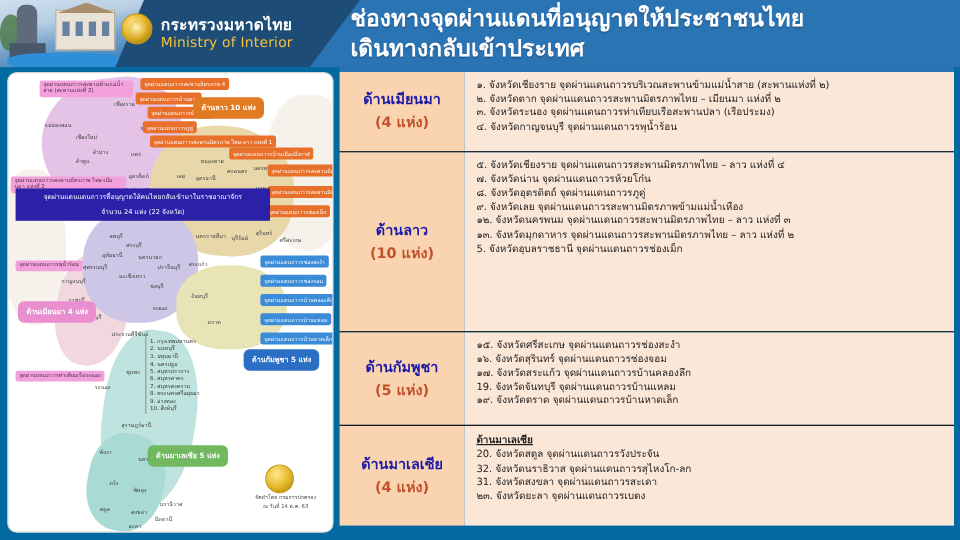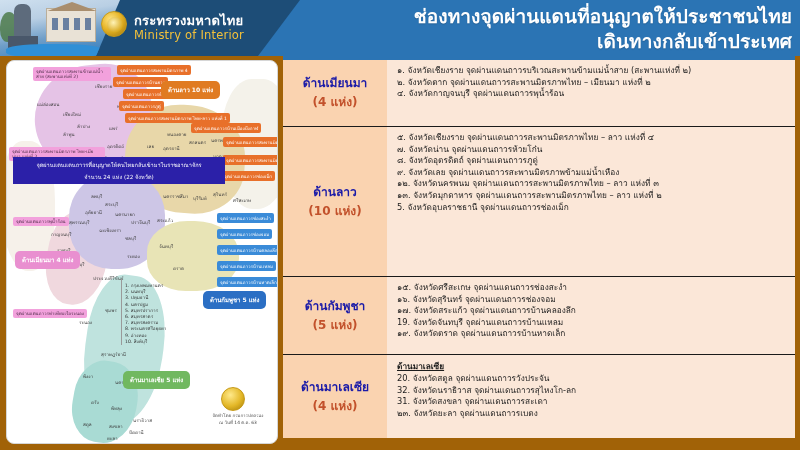--- a/index.html
+++ b/index.html
@@ -1,21 +1,21 @@
 <!DOCTYPE html>
 <html><head>
 <meta charset="utf-8">
 <style>
   * { box-sizing: border-box; margin:0; padding:0; }
   html,body { width:800px; height:450px; overflow:hidden; }
   body {
     font-family: "DejaVu Sans", "Liberation Sans", sans-serif;
     background:#ffffff;
   }
-  .page { position:relative; width:800px; height:450px; background:#a16207; }
+  .page { position:relative; width:800px; height:450px; background:#0369a1; }
 
   
   .header { position:absolute; left:0; top:0; width:800px; height:56px; overflow:hidden; background:#2b74b4; }
   .hdr-dark {
     position:absolute; left:0; top:0; width:300px; height:56px;
     background:#1d4d77;
     clip-path: polygon(0 0, 300px 0, 258px 56px, 0 56px);
   }
   .hdr-photo {
     position:absolute; left:0; top:0; width:120px; height:56px; overflow:hidden;
@@ -35,21 +35,21 @@
   .hdr-photo .tree { position:absolute; left:0px; top:12px; width:18px; height:30px; background:#4c7a4a; border-radius:50% 50% 40% 40%; opacity:.85; }
 
   .seal { position:absolute; left:101px; top:11px; width:26px; height:26px; border-radius:50%;
           background:radial-gradient(circle at 36% 32%, #ffe583 0%, #e7b427 46%, #9c7407 100%);
           border:1.6px solid #c79a18; }
   .seal:after { content:""; position:absolute; left:5px; top:5px; width:16px; height:16px; border-radius:50%;
           background:radial-gradient(circle at 40% 35%, #fff3b6, #d8a81c 70%, #8e6a06); }
   .min-th { position:absolute; left:134px; top:10px; font-size:13px; font-weight:bold; color:#ffffff; letter-spacing:.2px; }
   .min-en { position:absolute; left:134px; top:28px; font-size:11.5px; color:#f3c13a; letter-spacing:.2px; }
 
-  .hdr-title { position:absolute; right:8px; top:4px; width:500px; text-align:right; color:#ffffff;
+  .hdr-title { position:absolute; right:8px; top:4px; width:500px; color:#ffffff;
                font-size:19px; font-weight:bold; line-height:25px; letter-spacing:.1px;
                text-shadow:0 1px 1px rgba(0,0,0,.18); }
 
   
   .map { position:absolute; left:6px; top:60px; width:272px; height:384px;
          background:#ffffff; border:1px solid #d6d6d6; border-radius:8px; overflow:hidden; }
   .land { position:absolute; border-radius:42% 48% 40% 46%; }
   .r-north  { left:28px;  top:4px;   width:118px; height:112px; background:#e5c3e6; border-radius:48% 40% 44% 52%; transform:rotate(-6deg); }
   .r-northeast { left:118px; top:44px; width:120px; height:108px; background:#e8d7a9; border-radius:46% 48% 42% 50%; transform:rotate(4deg); }
   .r-central { left:62px;  top:112px; width:96px;  height:96px;  background:#cdc6e6; border-radius:46% 44% 48% 44%; }
@@ -248,20 +248,21 @@
   <div class="table">
 
     <div class="row" style="height:66px;">
       <div class="cat">
         <div>ด้านเมียนมา</div>
         <div class="cnt">(4 แห่ง)</div>
       </div>
       <div class="items">
         <div class="itm">๑. จังหวัดเชียงราย จุดผ่านแดนถาวรบริเวณสะพานข้ามแม่น้ำสาย (สะพานแห่งที่ ๒)</div>
         <div class="itm">๒. จังหวัดตาก จุดผ่านแดนถาวรสะพานมิตรภาพไทย – เมียนมา แห่งที่ ๒</div>
+        <div class="itm">๓. จังหวัดระนอง จุดผ่านแดนถาวรท่าเทียบเรือสะพานปลา (เรือประมง)</div>
         <div class="itm">๔. จังหวัดกาญจนบุรี จุดผ่านแดนถาวรพุน้ำร้อน</div>
       </div>
     </div>
 
     <div class="row" style="height:150px;">
       <div class="cat">
         <div>ด้านลาว</div>
         <div class="cnt">(10 แห่ง)</div>
       </div>
       <div class="items">

